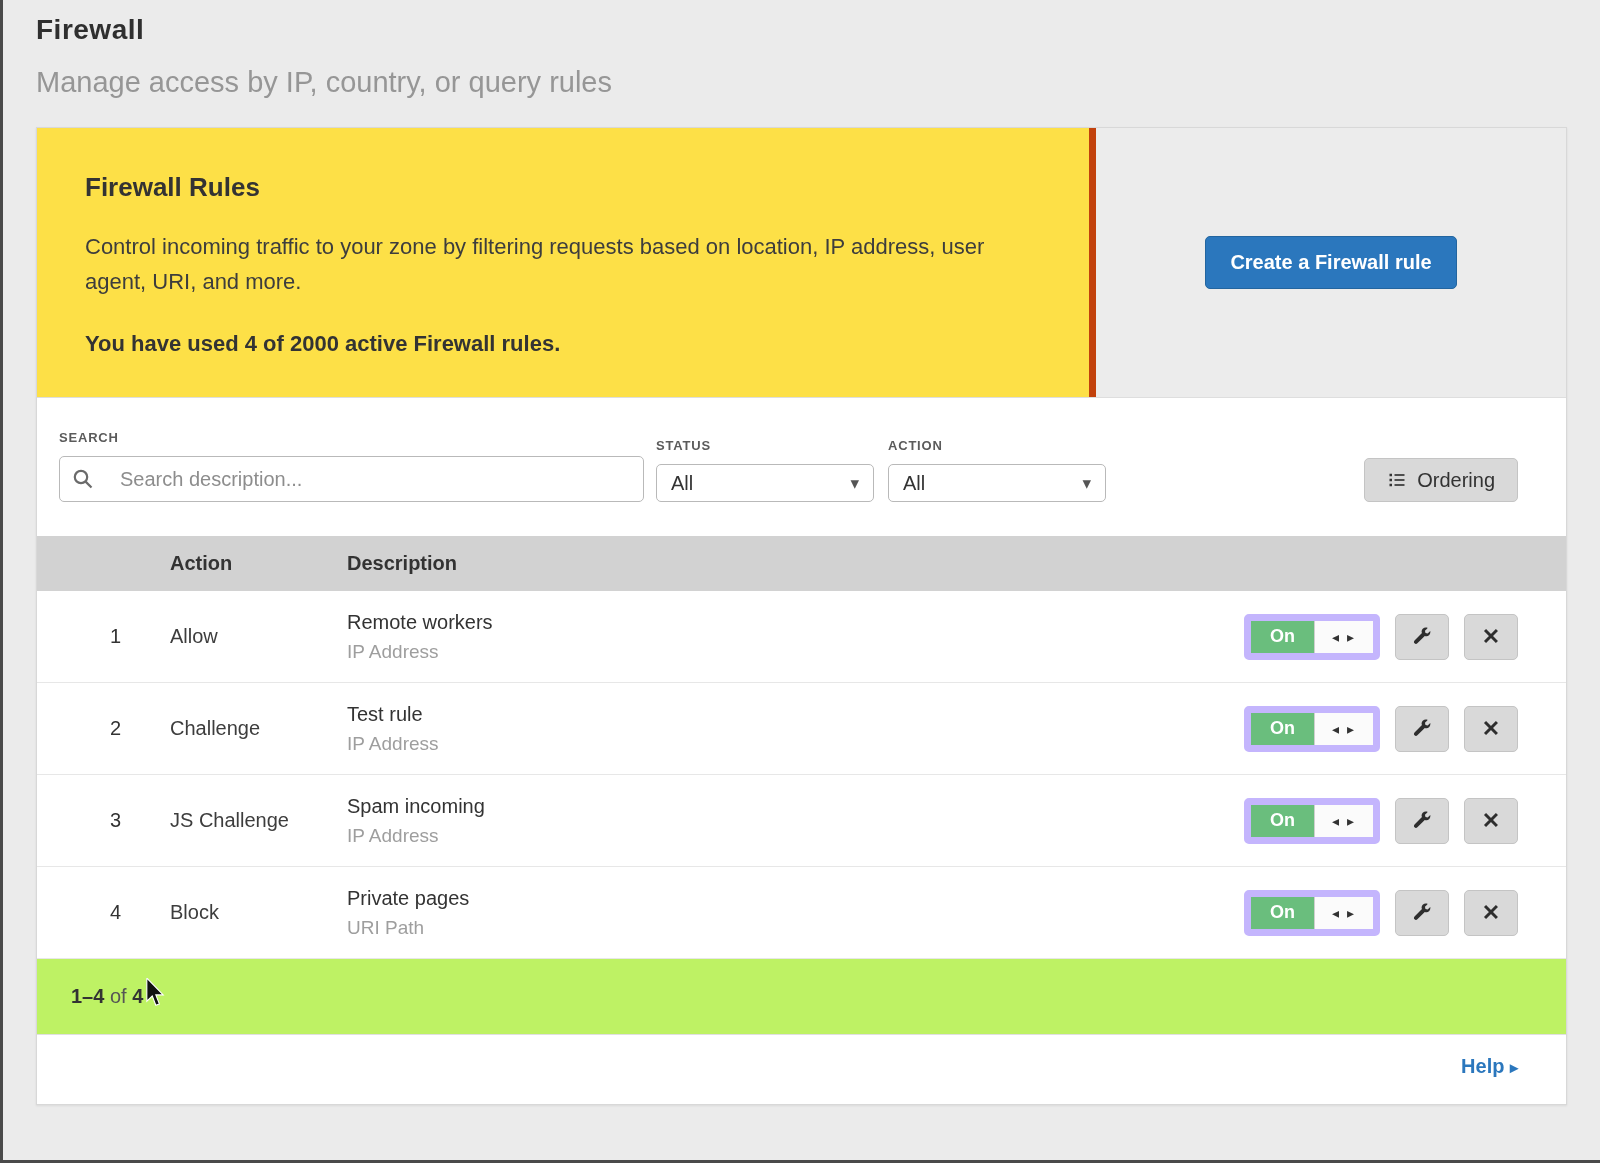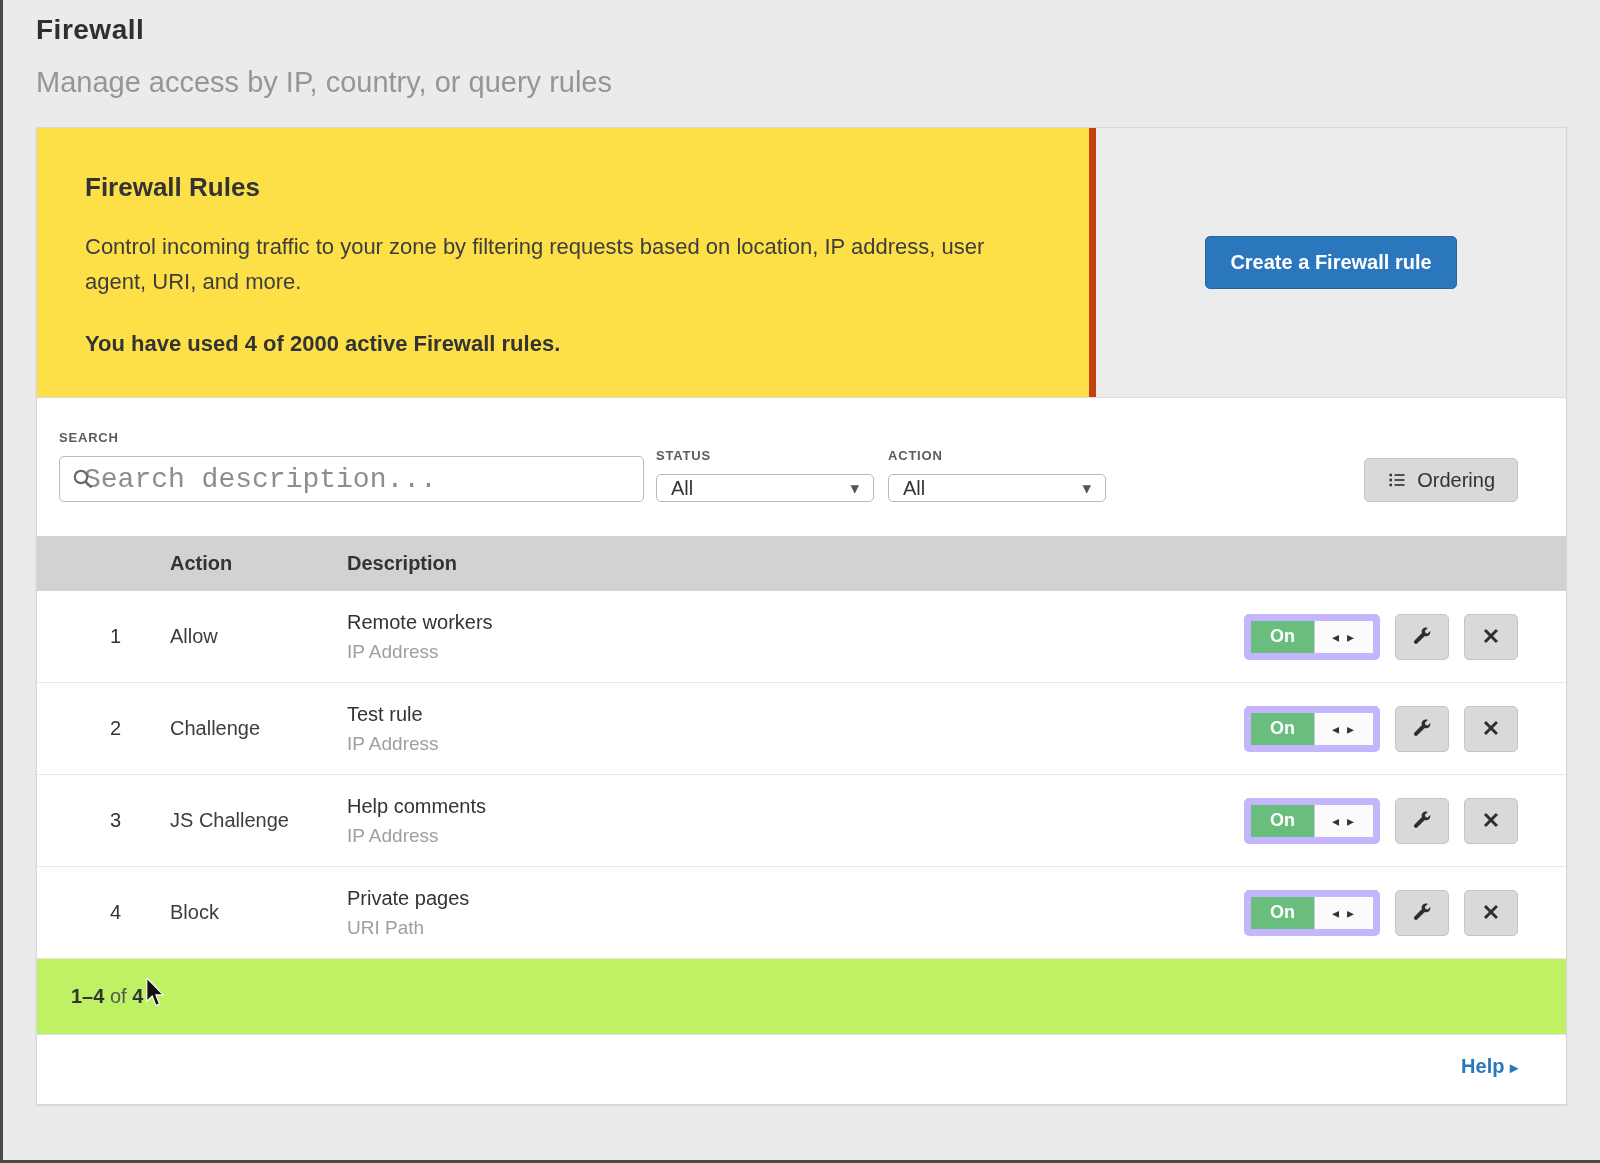--- a/index.html
+++ b/index.html
@@ -42,27 +42,27 @@
     font-family: "Liberation Sans", sans-serif;
   }
 
   
   .filters { display: flex; align-items: flex-end; padding: 32px 48px 34px 22px; background: #fff; }
   .filter-group { display: flex; flex-direction: column; }
   .filter-label { font-size: 13px; font-weight: bold; color: #5b5b5b; letter-spacing: .8px; margin-bottom: 11px; }
   .search-wrap { position: relative; width: 585px; }
   .search-input {
     width: 100%; height: 46px; border: 1px solid #b9b9b9; border-radius: 5px;
-    padding: 0 14px 0 24px; font-size: 28px; color: #333; background: #fff;
-    font-family: Liberation Mono, monospace; outline: none;
+    padding: 0 14px 0 60px; font-size: 20px; color: #333; background: #fff;
+    font-family: Liberation Sans, sans-serif; outline: none;
   }
   .search-input::placeholder { color: #8d8d8d; }
   .search-icon { position: absolute; left: 12px; top: 11px; width: 24px; height: 24px; }
   .select {
-    width: 218px; height: 28px; border: 1px solid #b9b9b9; border-radius: 5px; background: #fff;
+    width: 218px; height: 38px; border: 1px solid #b9b9b9; border-radius: 5px; background: #fff;
     display: flex; align-items: center; justify-content: space-between;
     padding: 0 14px 0 14px; font-size: 20px; color: #333; cursor: pointer;
   }
   .select-caret { font-size: 17px; color: #555; }
   .gap12 { margin-left: 12px; }
   .gap14 { margin-left: 14px; }
   .ordering-btn {
     margin-left: auto;
     height: 44px; padding: 0 22px;
     background: #d9d9d9; border: 1px solid #c4c4c4; border-radius: 5px;
@@ -235,21 +235,21 @@
       <button class="icon-btn">
           <span>✕</span>
         </button>
     </div>
   </div>
 
   <div class="rule-row">
     <div class="cell-num">3</div>
     <div class="cell-action">JS Challenge</div>
     <div class="cell-desc">
-      <div class="desc-primary">Help comments</div>
+      <div class="desc-primary">Spam incoming</div>
       <div class="desc-secondary">IP Address</div>
     </div>
     <div class="cell-controls">
       <div class="toggle">
         <div class="toggle-on">On</div>
         <div class="toggle-arrows">◂ ▸</div>
       </div>
       <button class="icon-btn">
         <svg class="wrench-icon" viewBox="0 0 24 24" fill="#2e2e2e">
             <path d="M21.6 6.1c-.1-.4-.7-.6-1-.2l-2.7 2.7-2.5-.6-.6-2.5 2.7-2.7c.3-.3.2-.9-.3-1-1.7-.5-3.6-.1-4.9 1.2-1.4 1.4-1.7 3.4-.9 5.1l-8.5 8.5c-.9.9-.9 2.3 0 3.2.9.9 2.3.9 3.2 0l8.5-8.5c1.7.8 3.7.5 5.1-.9 1.2-1.4 1.6-3.2.9-4.3z"></path>

